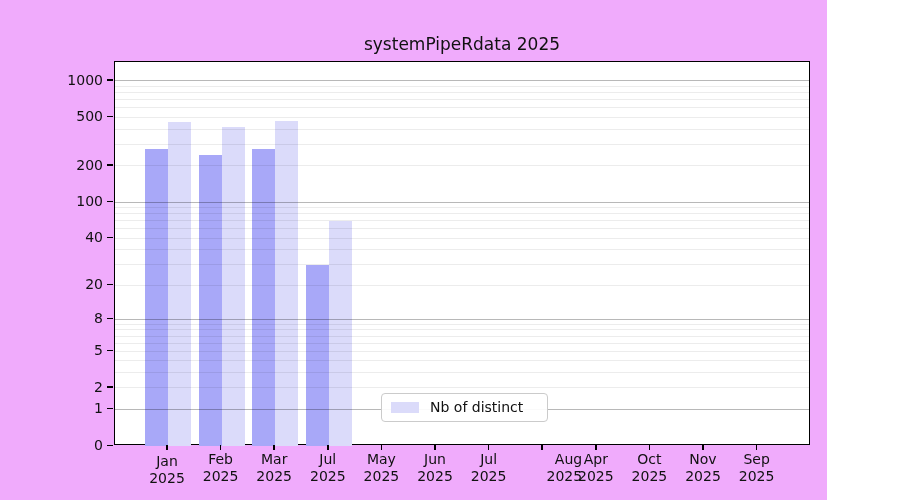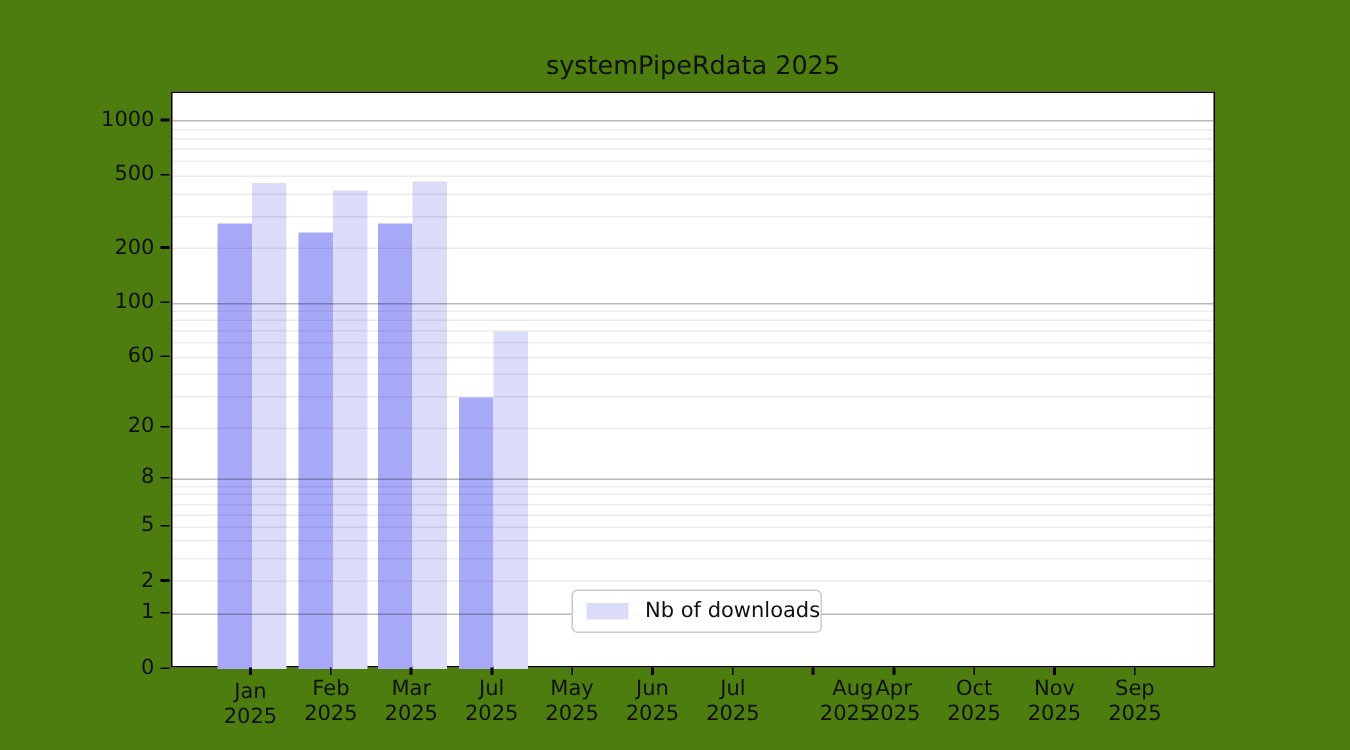--- a/index.html
+++ b/index.html
@@ -1,17 +1,17 @@
 <!DOCTYPE html>
 <html><head>
 <meta charset="utf-8">
 <style>
   html,body{margin:0;padding:0;background:#fff;}
   #figure{
-    position:relative;width:900px;height:500px;background:#4d7c0f;overflow:hidden;
+    position:relative;width:827px;height:500px;background:#f0abfc;overflow:hidden;
     font-family:"DejaVu Sans","Liberation Sans",sans-serif;color:#1a1a1a;
   }
   #chart-title{
     position:absolute;left:114px;top:34px;width:696px;text-align:center;
     font-size:17px;color:#111;
   }
   #plot-area{
     position:absolute;left:114px;top:61px;width:696px;height:384px;
     border:1px solid #000;box-sizing:border-box;background:#fff;
   }
@@ -79,39 +79,39 @@
         <div class="gridline minor" style="top: 30.166px;"></div>
         <div class="gridline minor" style="top: 23.9487px;"></div>
         <div class="gridline major" style="top: 346.869px;"></div>
         <div class="gridline major" style="top: 256.776px;"></div>
         <div class="gridline major" style="top: 139.6px;"></div>
         <div class="gridline major" style="top: 18.3865px;"></div>
       </div>
     <div id="legend">
         <div class="legend-row">
           <div class="legend-swatch" style="background: rgb(219, 219, 250);"></div>
-          <div class="legend-label">Nb of downloads</div>
+          <div class="legend-label">Nb of distinct</div>
         </div>
       </div>
   </div>
   <div id="axes-layer">
       <div class="ytick-mark" style="left: 107px; top: 444.5px;"></div>
       <div class="ytick-label" style="left: 49px; top: 437px;">0</div>
       <div class="ytick-mark" style="left: 107px; top: 407.869px;"></div>
       <div class="ytick-label" style="left: 49px; top: 400.369px;">1</div>
       <div class="ytick-mark" style="left: 107px; top: 386.441px;"></div>
       <div class="ytick-label" style="left: 49px; top: 378.941px;">2</div>
       <div class="ytick-mark" style="left: 107px; top: 349.809px;"></div>
       <div class="ytick-label" style="left: 49px; top: 342.309px;">5</div>
       <div class="ytick-mark" style="left: 107px; top: 317.776px;"></div>
       <div class="ytick-label" style="left: 49px; top: 310.276px;">8</div>
       <div class="ytick-mark" style="left: 107px; top: 283.603px;"></div>
       <div class="ytick-label" style="left: 49px; top: 276.103px;">20</div>
       <div class="ytick-mark" style="left: 107px; top: 236.711px;"></div>
-      <div class="ytick-label" style="left: 49px; top: 229.211px;">60</div>
+      <div class="ytick-label" style="left: 49px; top: 229.211px;">40</div>
       <div class="ytick-mark" style="left: 107px; top: 200.6px;"></div>
       <div class="ytick-label" style="left: 49px; top: 193.1px;">100</div>
       <div class="ytick-mark" style="left: 107px; top: 164.231px;"></div>
       <div class="ytick-label" style="left: 49px; top: 156.731px;">200</div>
       <div class="ytick-mark" style="left: 107px; top: 115.965px;"></div>
       <div class="ytick-label" style="left: 49px; top: 108.465px;">500</div>
       <div class="ytick-mark" style="left: 107px; top: 79.3865px;"></div>
       <div class="ytick-label" style="left: 49px; top: 71.8865px;">1000</div>
       <div class="xtick-mark" style="left: 166.25px; top: 445px;"></div>
       <div class="xtick-label" style="left: 127px; top: 453px;">Jan

